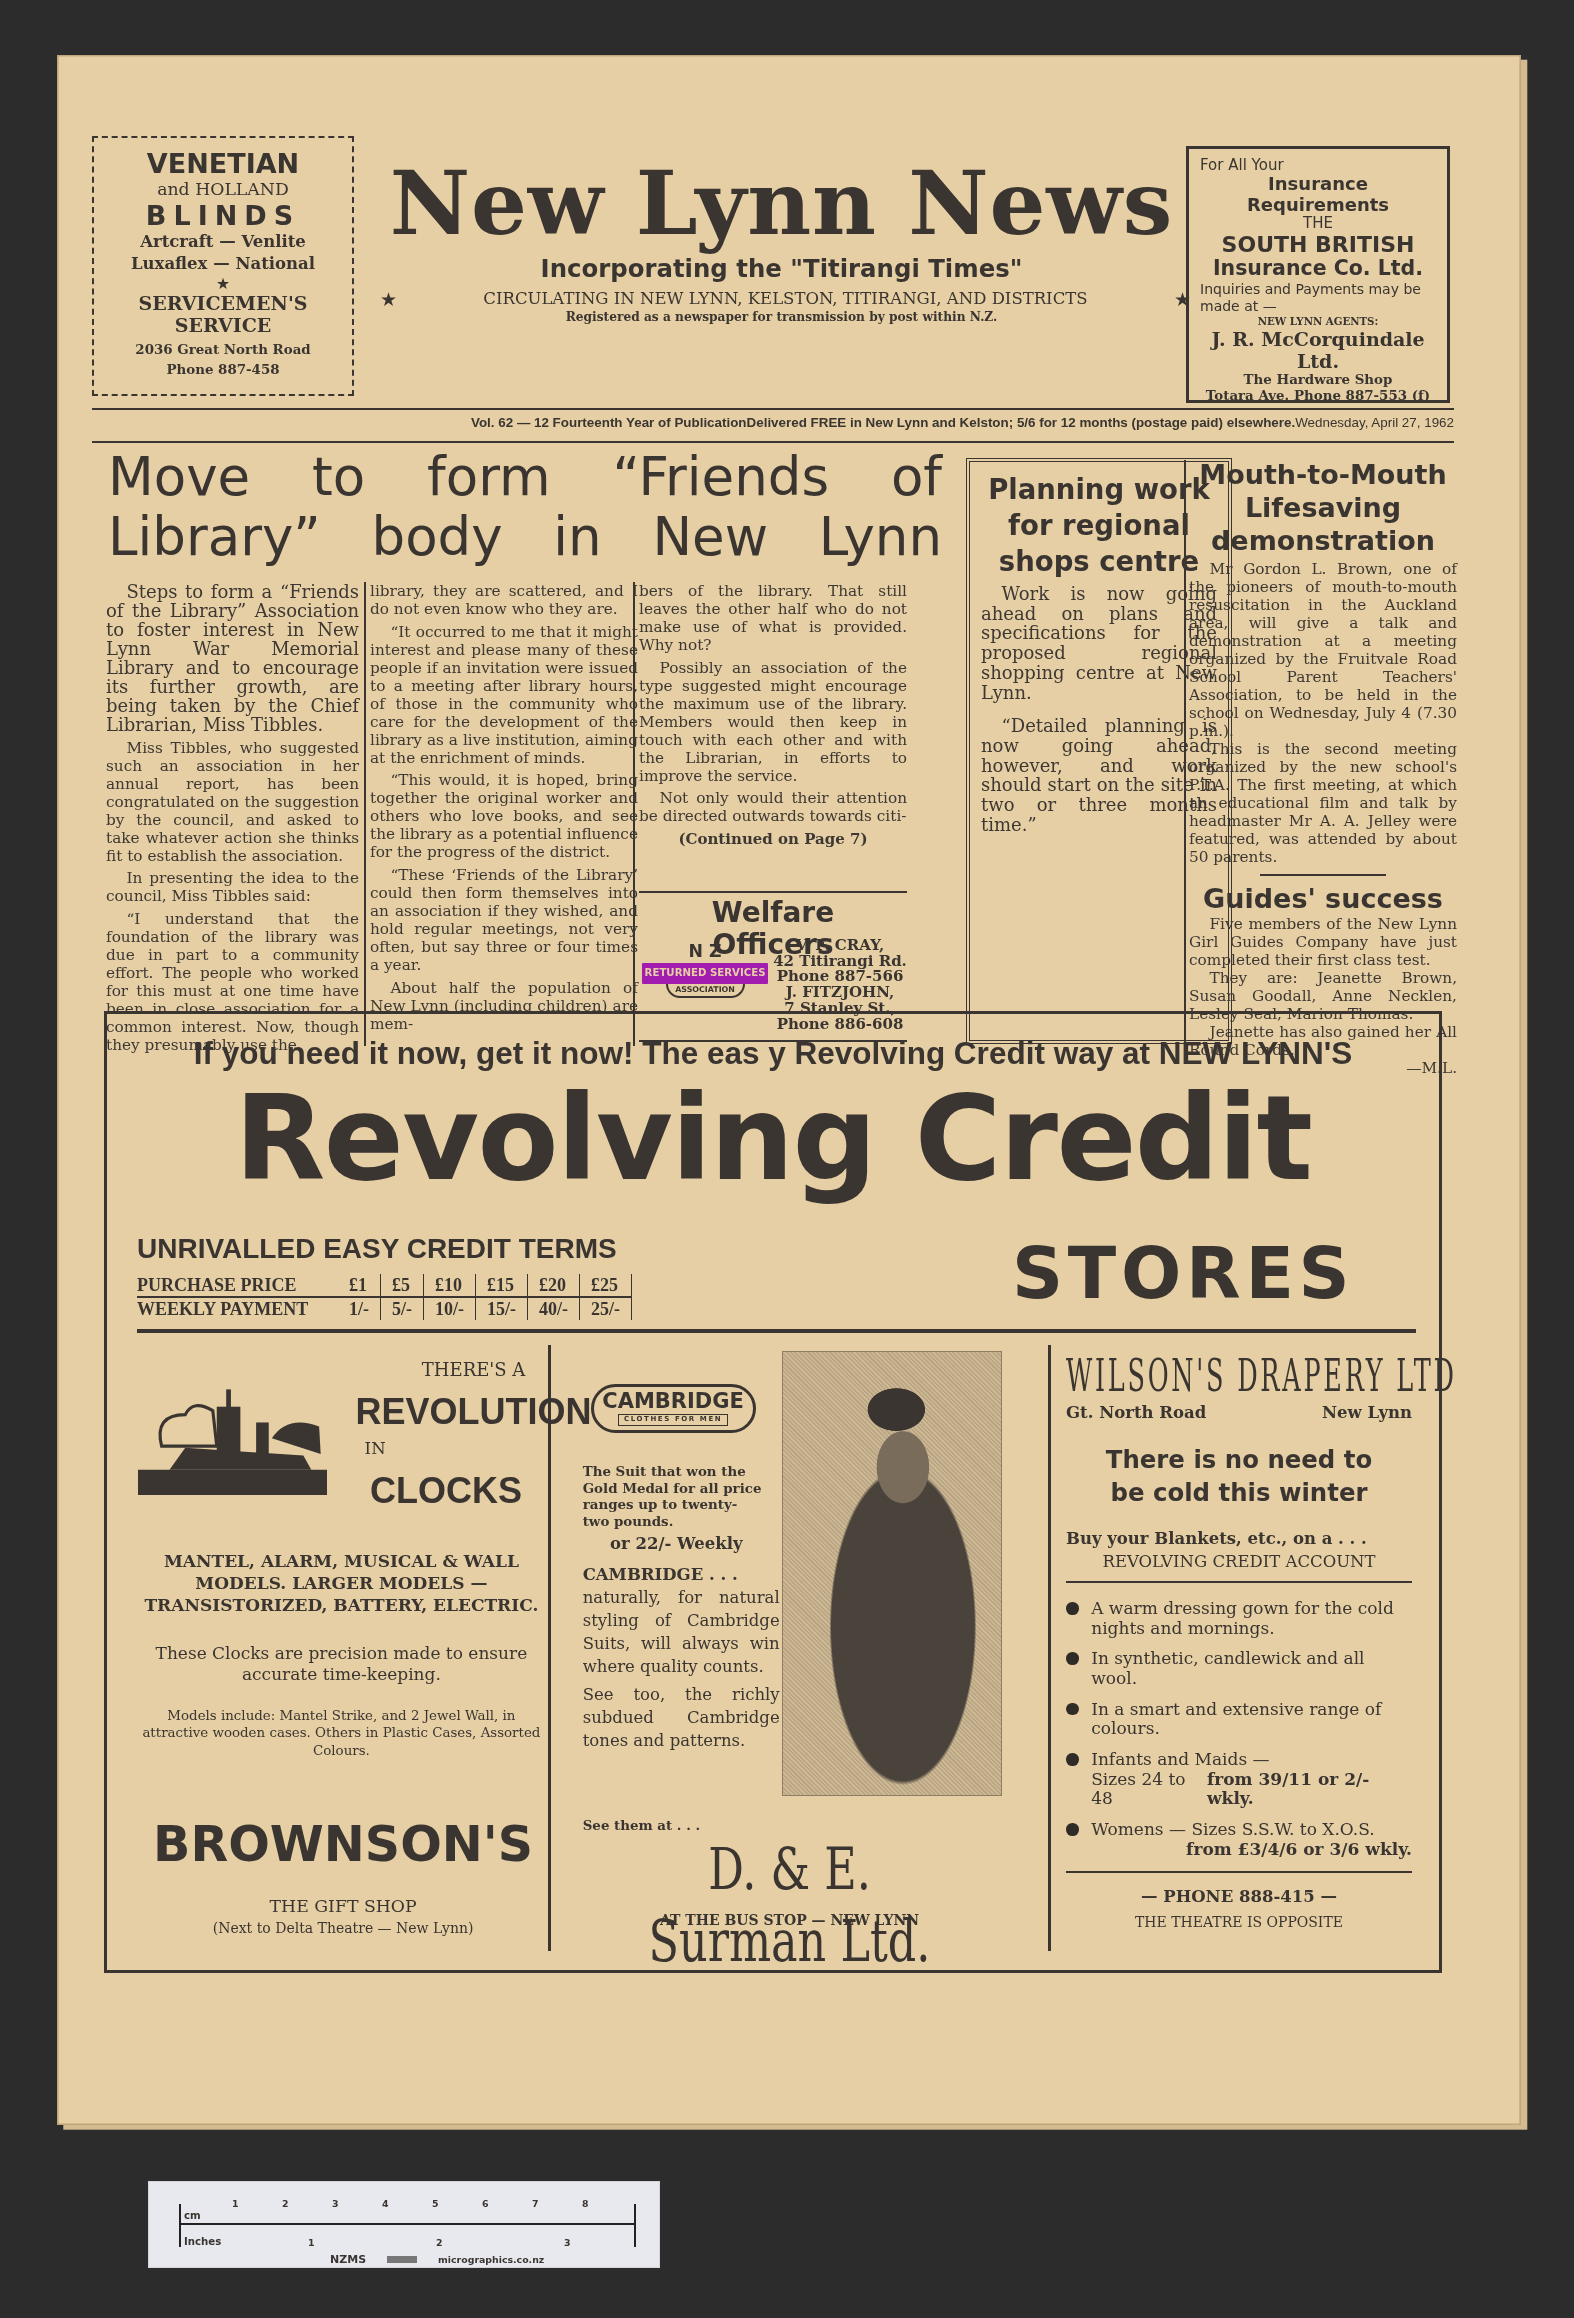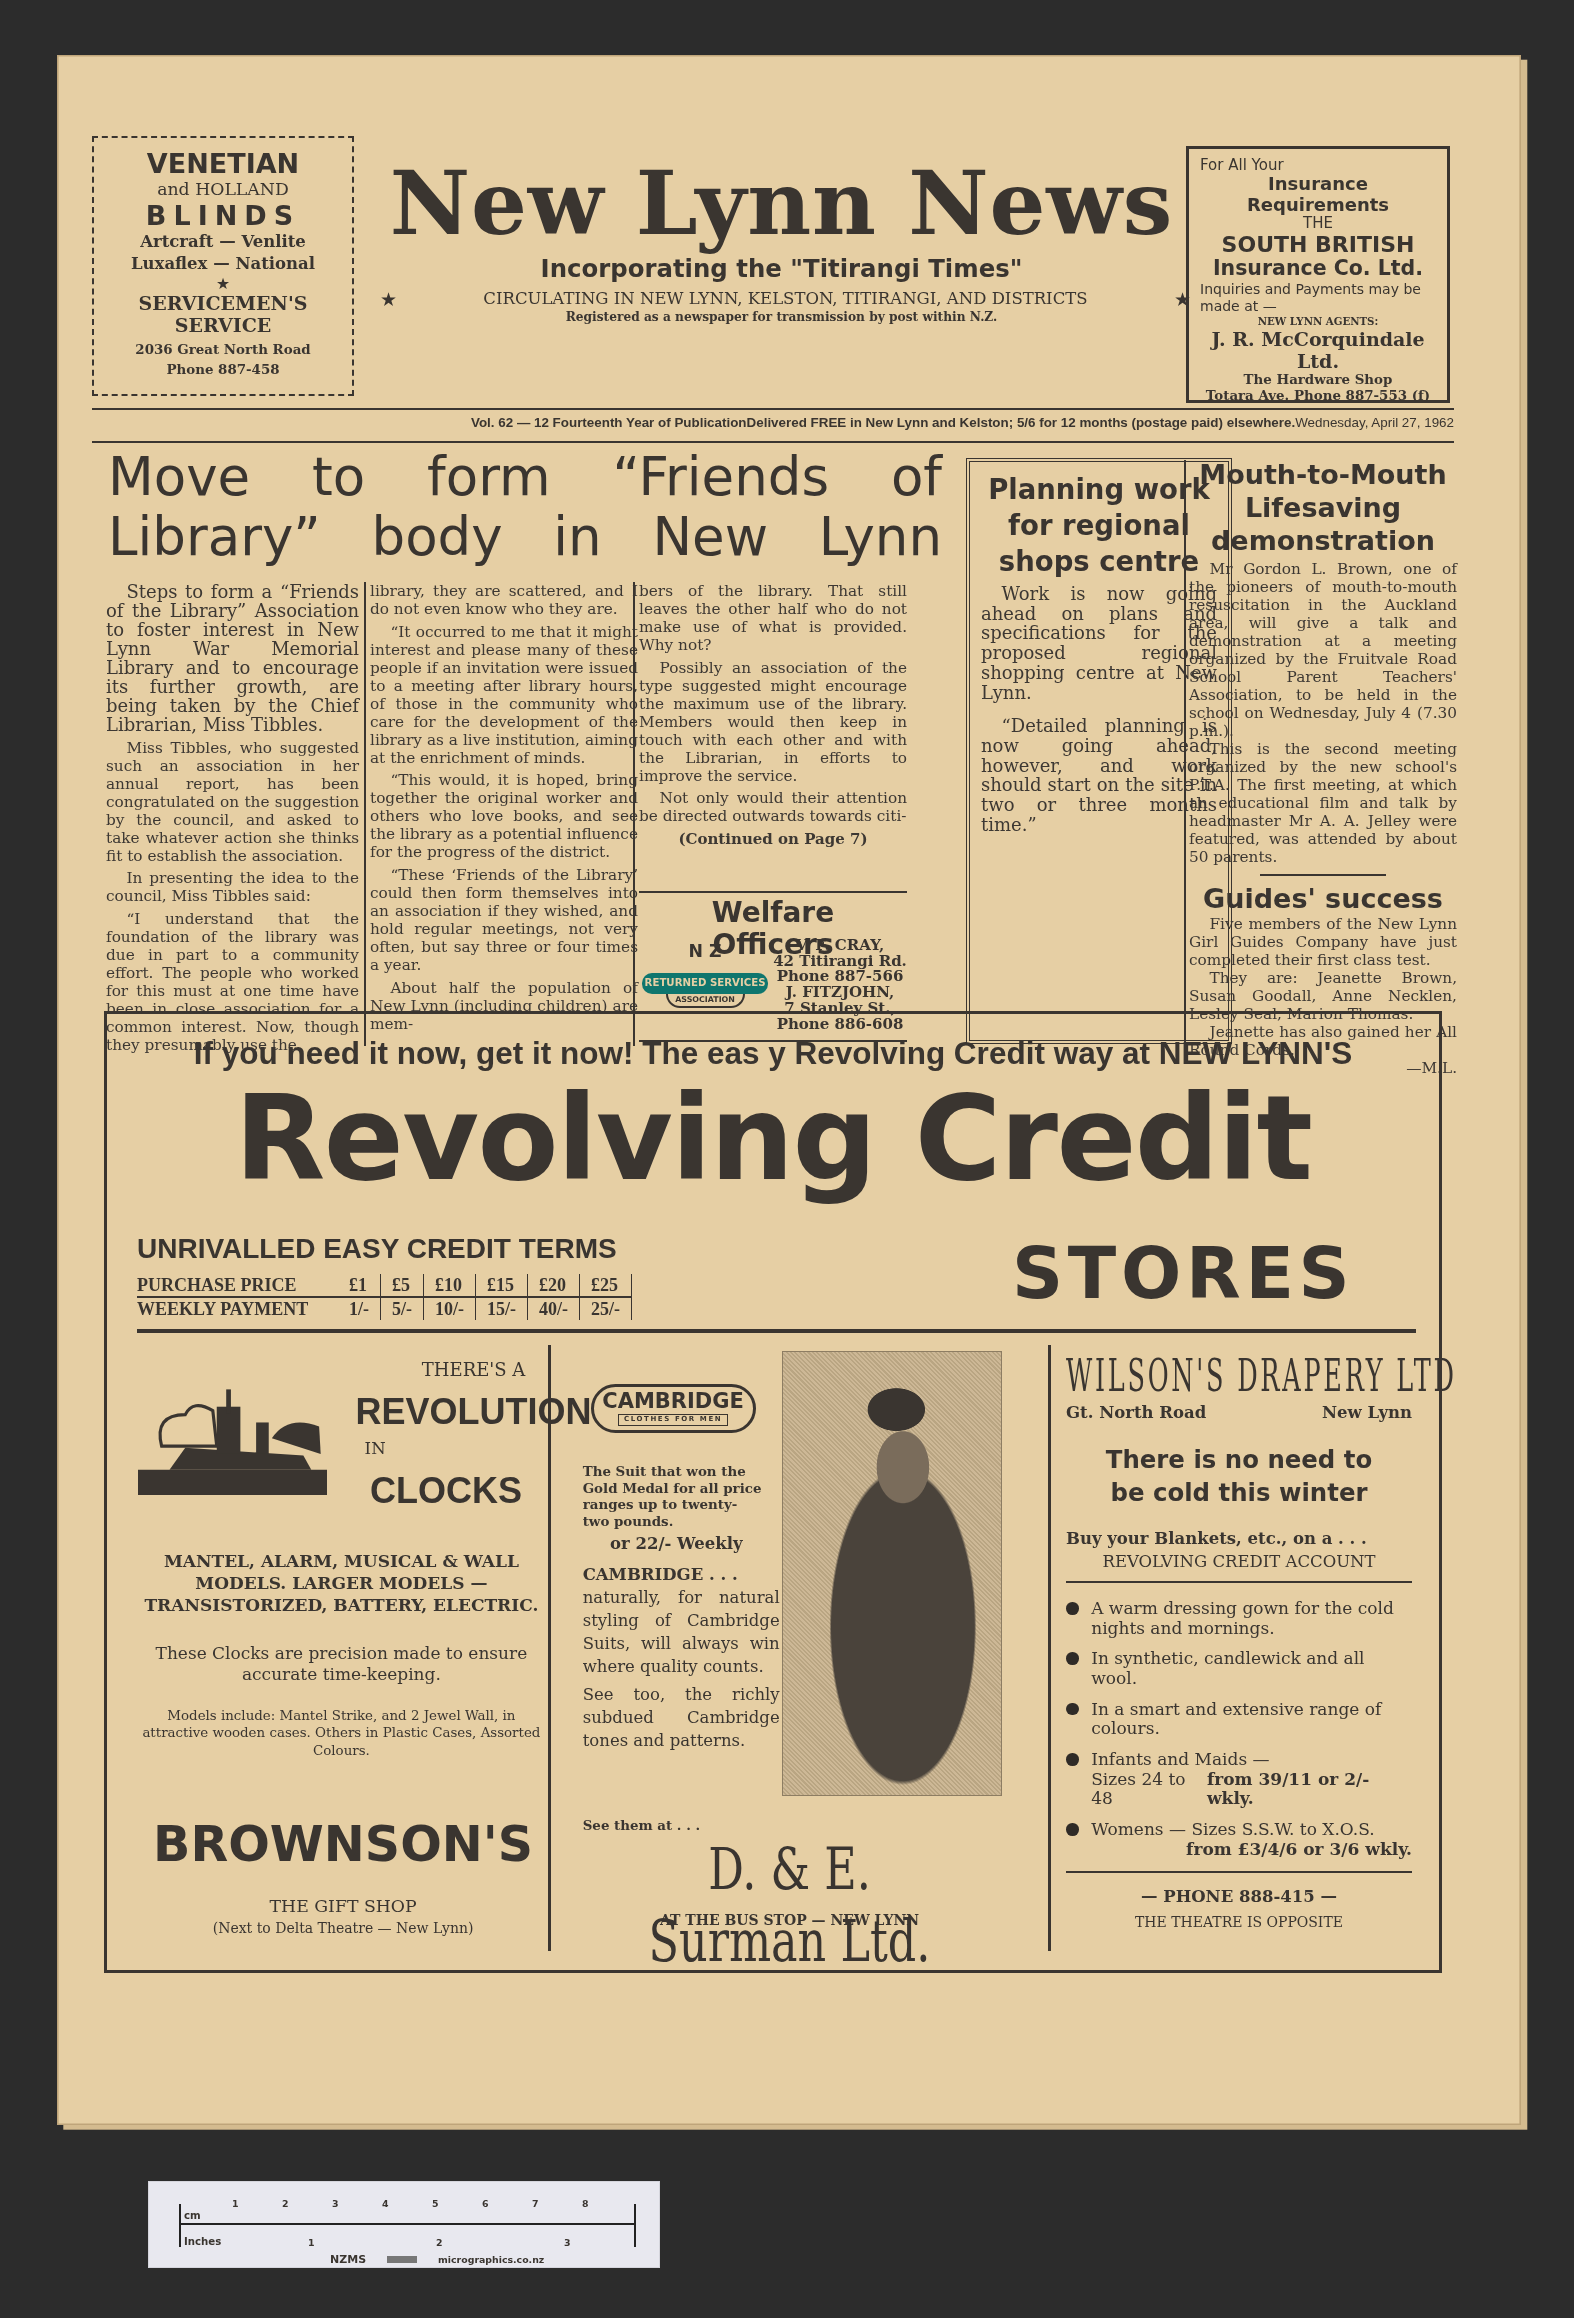--- a/index.html
+++ b/index.html
@@ -110,21 +110,21 @@
     <p>Possibly an association of the type suggested might encourage the maximum use of the library. Members would then keep in touch with each other and with the Librarian, in efforts to improve the service.</p>
     <p>Not only would their attention be directed outwards towards citi-</p>
     <p class="center bold" style="text-indent:0;font-size:15px">(Continued on Page 7)</p>
   </div>
 
   <div class="hr" style="left:582px;top:836px;width:268px;height:1.6px"></div>
   <div class="abs" style="left:582px;top:842px;width:268px;height:142px">
     <div class="sans bold center" style="font-size:28px;line-height:31.5px;word-spacing:23.6px">Welfare Officers</div>
     <div class="abs center" style="left:3.1px;top:46px;width:126px;height:75px">
       <div class="sans bold" style="font-size:17.3px;line-height:17.3px">N Z</div>
-      <div class="sans bold" style="background:#0f766e;color:#e6cfa4;border-radius:10px;font-size:10.2px;line-height:20.5px;margin-top:13px">RETURNED SERVICES</div>
+      <div class="sans bold" style="background:#a21caf;color:#e6cfa4;border-radius:1px;font-size:10.2px;line-height:20.5px;margin-top:3px">RETURNED SERVICES</div>
       <div class="sans bold" style="font-size:7.9px;line-height:12.6px;border:2.4px solid #3a3530;border-top:none;border-radius:0 0 47px 47px;width:79px;margin:0 auto">ASSOCIATION</div>
     </div>
     <div class="abs serif bold center" style="left:134px;top:41px;width:134px;font-size:15px;line-height:15.7px">
       <div>V. F. CRAY,</div>
       <div>42 Titirangi Rd.</div>
       <div>Phone 887-566</div>
       <div>J. FITZJOHN,</div>
       <div>7 Stanley St.,</div>
       <div>Phone 886-608</div>
     </div>

